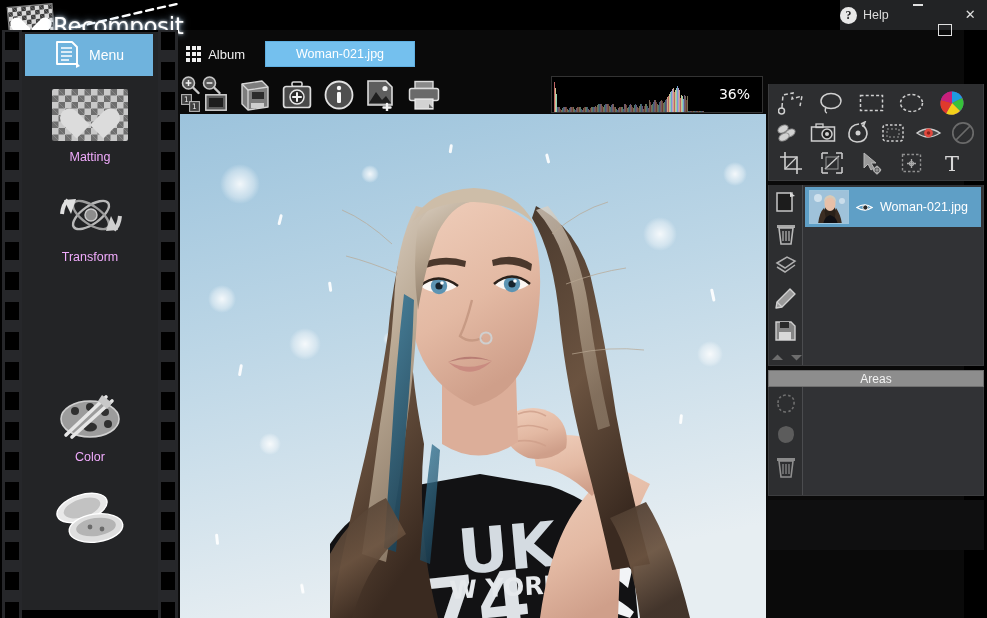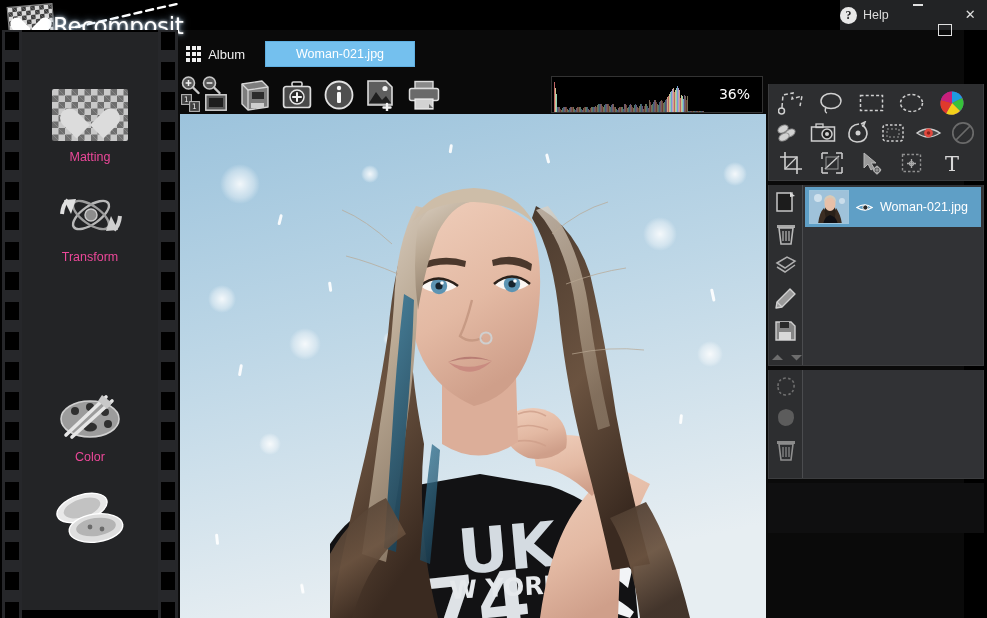--- a/index.html
+++ b/index.html
@@ -113,21 +113,21 @@
     background: #6fb3dd; display: flex; align-items: center; justify-content: center; gap: 9px;
     cursor: pointer;
   }
   .menu-btn span { color: #fff; font-size: 14px; }
   .navitem {
     position: absolute; left: 0; width: 136px; height: 100px;
     display: flex; flex-direction: column; align-items: center; justify-content: flex-start;
     cursor: pointer;
   }
   .navitem .ico { height: 66px; display: flex; align-items: center; justify-content: center; }
-  .navitem .lbl { color: #ec4899; font-size: 12.5px; margin-top: 2px; }
+  .navitem .lbl { color: #f0abfc; font-size: 12.5px; margin-top: 2px; }
 
   
   .checker {
     width: 76px; height: 52px;
     background-image:
       linear-gradient(45deg, #6e6e6e 25%, transparent 25%, transparent 75%, #6e6e6e 75%),
       linear-gradient(45deg, #6e6e6e 25%, #c9c9c9 25%, #c9c9c9 75%, #6e6e6e 75%);
     background-size: 13px 13px; background-position: 0 0, 6.5px 6.5px;
     position: relative; border-radius: 2px;
   }
@@ -460,20 +460,28 @@
       </div>
     <div class="zoompct">36%</div>
   </div>
 
   <div class="sidebar">
     <div class="film left"></div>
     <div class="film right"></div>
 
     <div class="sidepanel">
 
+      <div class="menu-btn">
+        <svg width="26" height="30" viewBox="0 0 26 30">
+          <path d="M3 2 H18 L23 7 V24 H3 Z" fill="none" stroke="#ffffff" stroke-width="1.9" stroke-linejoin="round"></path>
+          <path d="M7 8h11M7 12h11M7 16h11M7 20h8" stroke="#ffffff" stroke-width="1.6"></path>
+          <path d="M22 22 L26 26 L22 28 Z" fill="#ffffff"></path>
+        </svg>
+        <span>Menu</span>
+      </div>
 
       <div class="navitem" style="top:50px">
         <div class="ico">
           <div class="checker">
               <div class="heart"></div>
             </div>
         </div>
         <div class="lbl">Matting</div>
       </div>
 
@@ -867,20 +875,21 @@
               <circle cx="11" cy="6" r="3" fill="#2b2b2b" stroke="#ffffff" stroke-width="1"></circle>
             </svg>
             <div class="layer-name">Woman-021.jpg</div>
           </div>
         </div>
       </div>
     </div>
 
     <div class="spacer-gap"></div>
 
+    <div class="panel-head">Areas</div>
     <div class="panel-body">
       <div class="areas-wrap">
         <div class="areas-rail">
           <div class="ricon">
             <svg width="24" height="22" viewBox="0 0 24 22">
               <path d="M4 10 Q4 3 12 2 Q21 3 20 11 Q19 19 11 19 Q4 18 4 10 Z" fill="none" stroke="#6f6f6f" stroke-width="1.6" stroke-dasharray="2.6 2.2"></path>
             </svg>
           </div>
           <div class="ricon">
             <svg width="24" height="22" viewBox="0 0 24 22">

